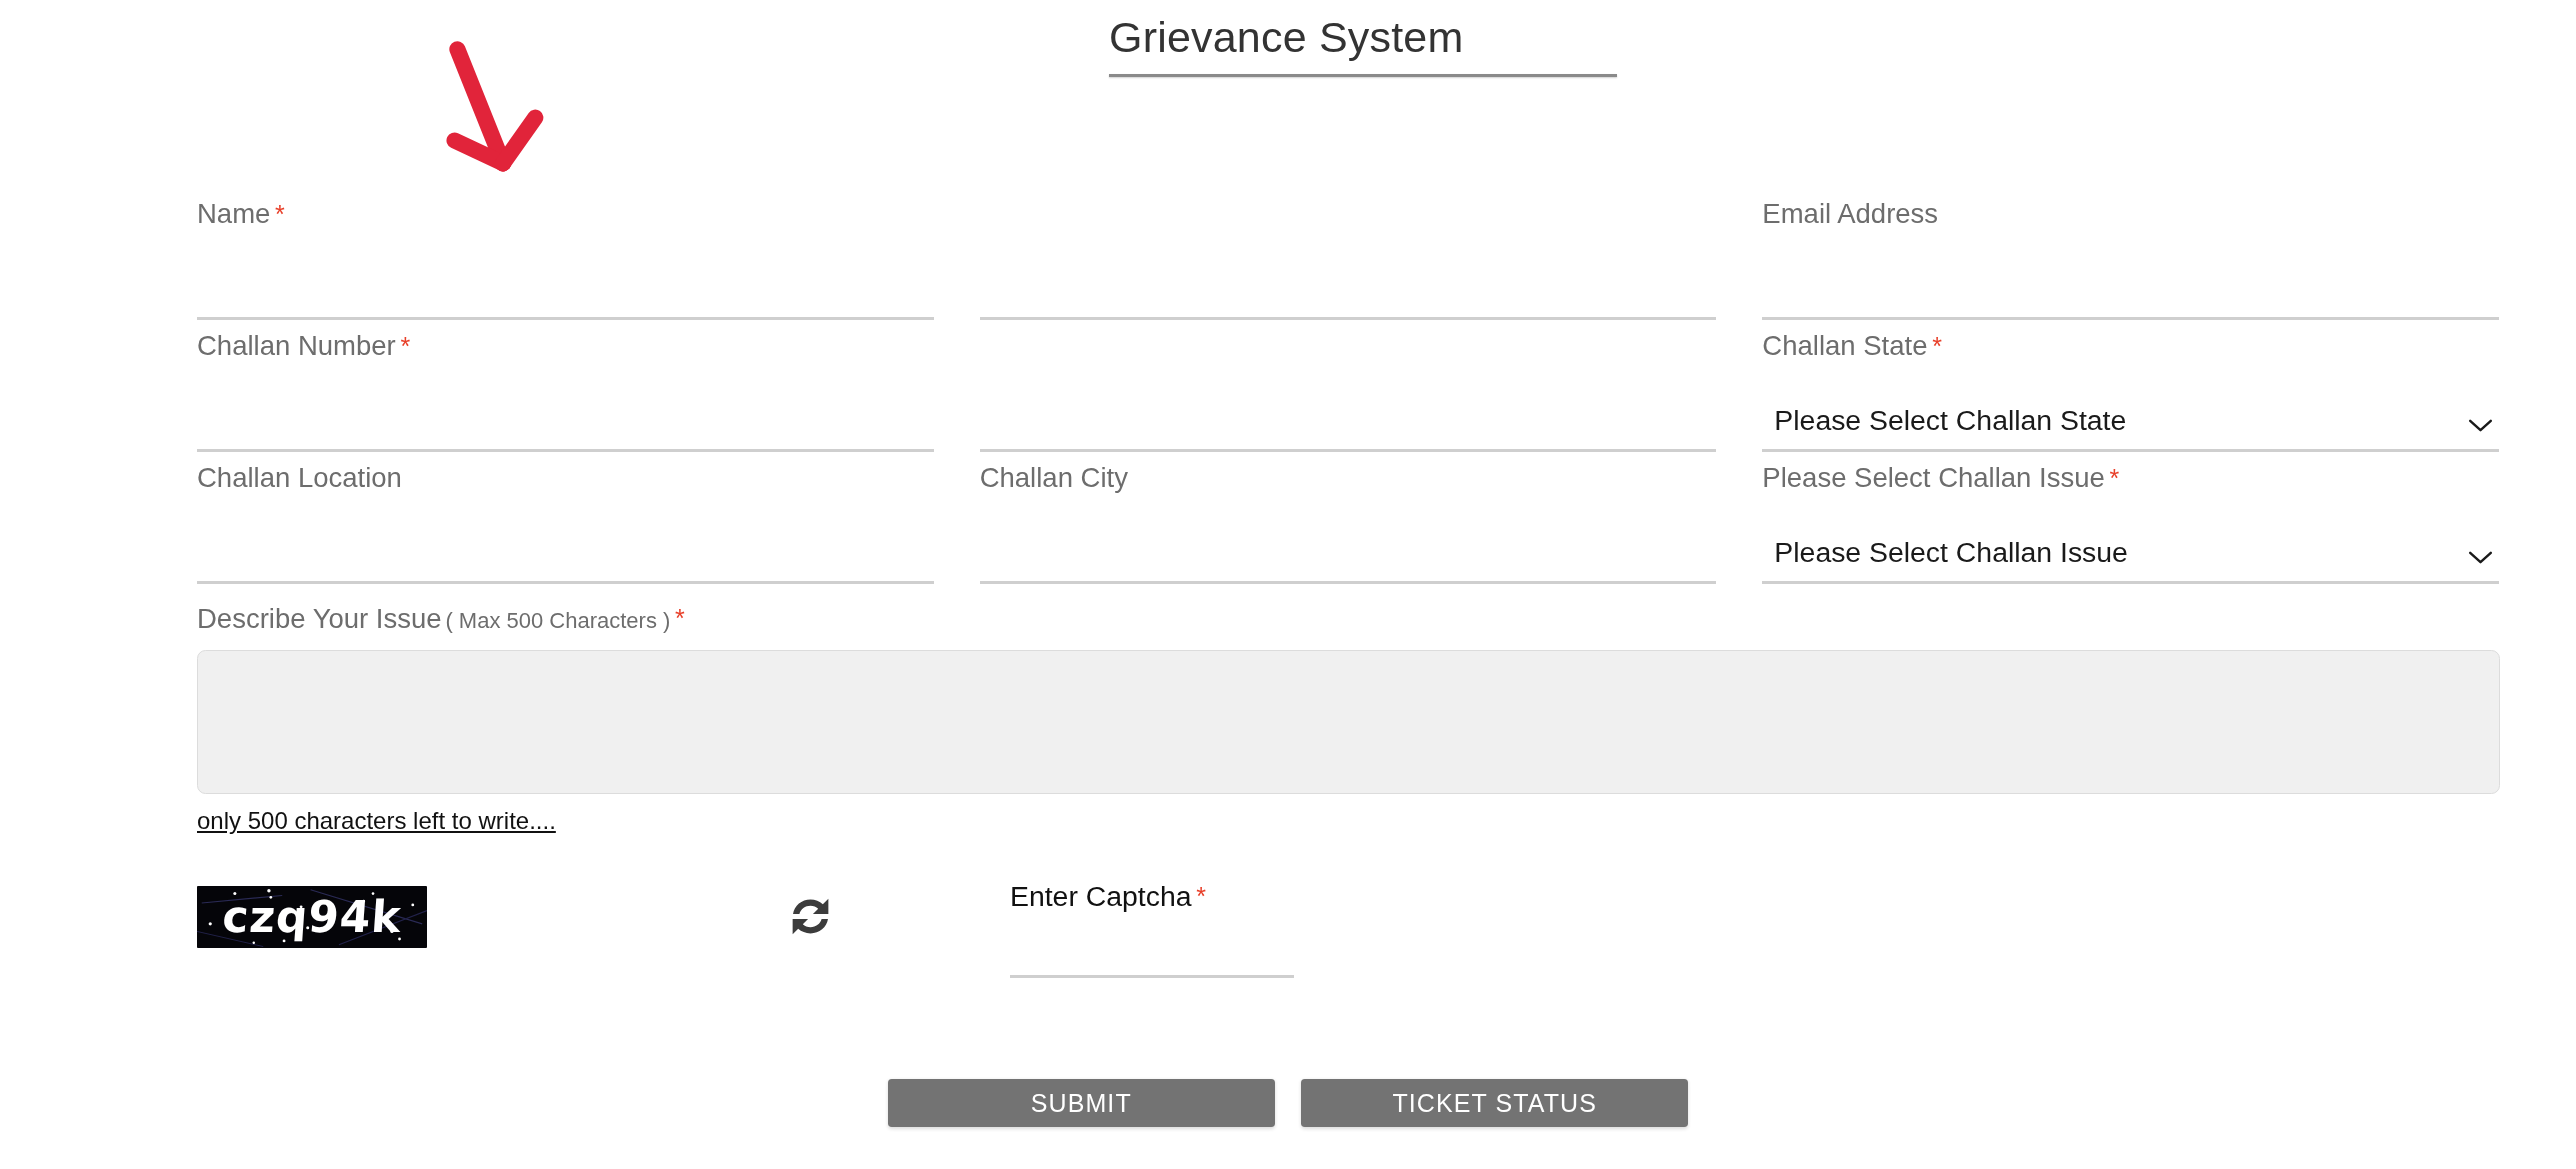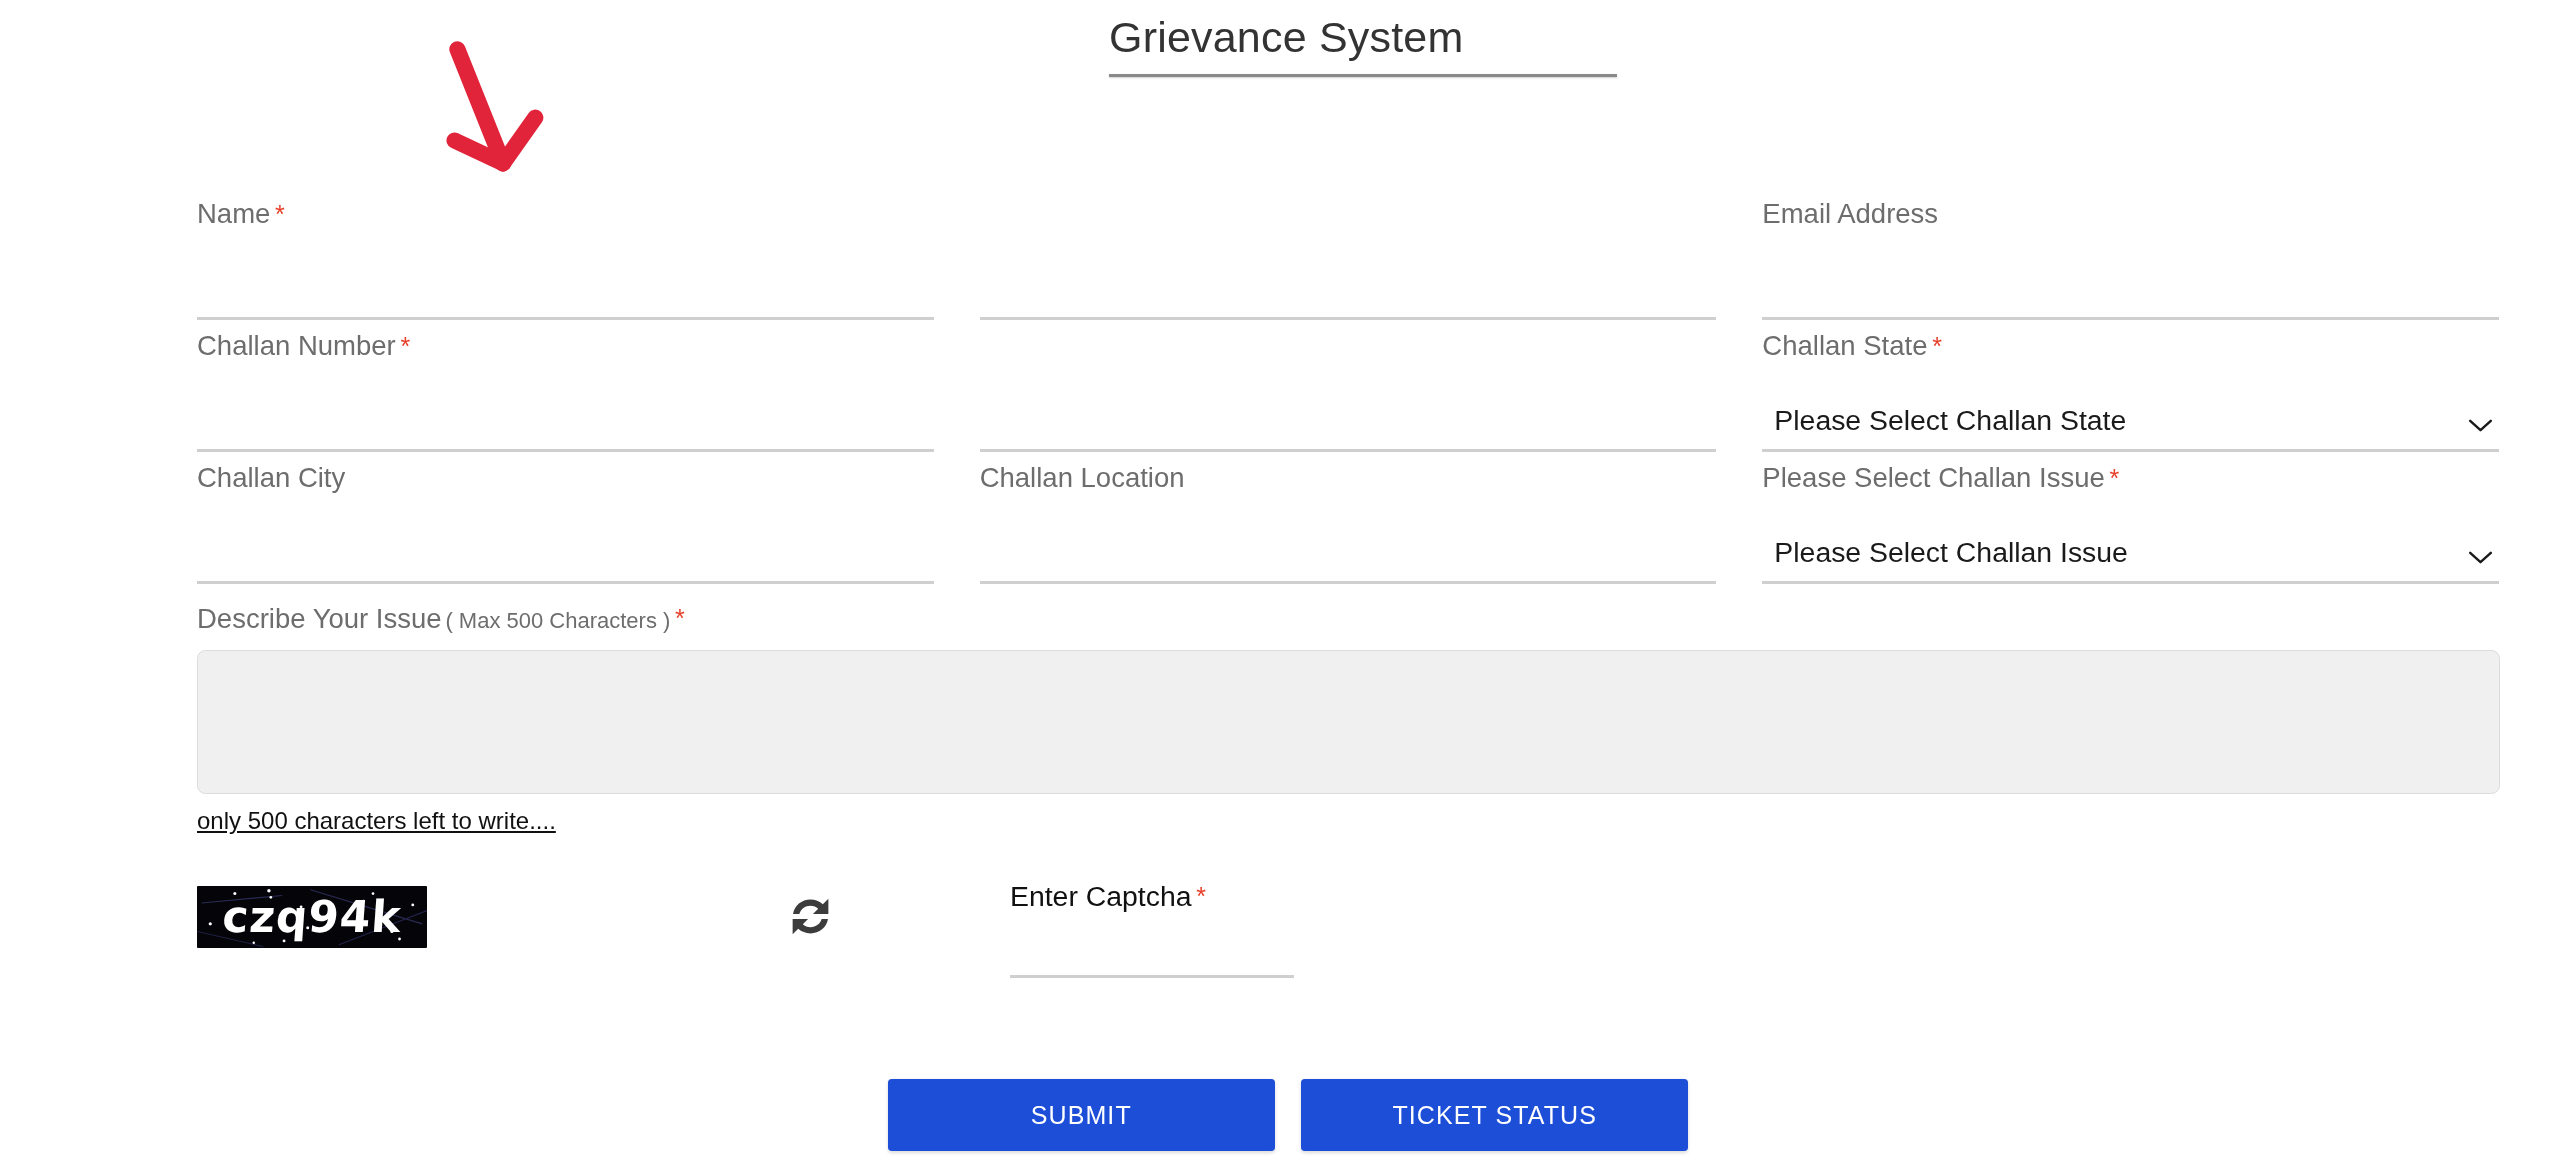--- a/index.html
+++ b/index.html
@@ -232,28 +232,28 @@
   .button-row {
     position: absolute;
     left: 0;
     top: 1079px;
     width: 2576px;
     display: flex;
     justify-content: center;
     gap: 26.5px;
   }
   .btn {
-    background: #1d4ed8;
+    background: #737373;
     color: #ffffff;
     border: none;
     border-radius: 3.8px;
     font-size: 25px;
     letter-spacing: 1.1px;
     font-family: "Liberation Sans", sans-serif;
-    height: 72px;
+    height: 48px;
     cursor: pointer;
     box-shadow: 0 1.9px 3.8px rgba(0,0,0,0.14);
   }
   .btn-submit { width: 387px; }
   .btn-ticket { width: 387px; }
 </style>
 </head>
 <body>
 
 <div class="page">
@@ -305,26 +305,26 @@
         <div class="select-value">Please Select Challan State</div>
         <svg class="chevron" viewBox="0 0 26 16">
           <polyline points="2,3 13,13 24,3" fill="none" stroke="#1a1a1a" stroke-width="2.6" stroke-linecap="round" stroke-linejoin="round"></polyline>
         </svg>
         <div class="underline-input"></div>
       </div>
     </div>
 
     <div class="grid-row">
       <div class="field">
+        <div class="field-label"><span>Challan Location</span></div>
+        <input class="input-hit" type="text" value="" style="">
+        <div class="underline-input"></div>
+      </div>
+      <div class="field">
         <div class="field-label"><span>Challan City</span></div>
-        <input class="input-hit" type="text" value="" style="">
-        <div class="underline-input"></div>
-      </div>
-      <div class="field">
-        <div class="field-label"><span>Challan Location</span></div>
         <input class="input-hit" type="text" value="" style="">
         <div class="underline-input"></div>
       </div>
       <div class="field">
         <div class="field-label"><span>Please Select Challan Issue</span><span class="req">*</span></div>
         <div class="select-value">Please Select Challan Issue</div>
         <svg class="chevron" viewBox="0 0 26 16">
           <polyline points="2,3 13,13 24,3" fill="none" stroke="#1a1a1a" stroke-width="2.6" stroke-linecap="round" stroke-linejoin="round"></polyline>
         </svg>
         <div class="underline-input"></div>

